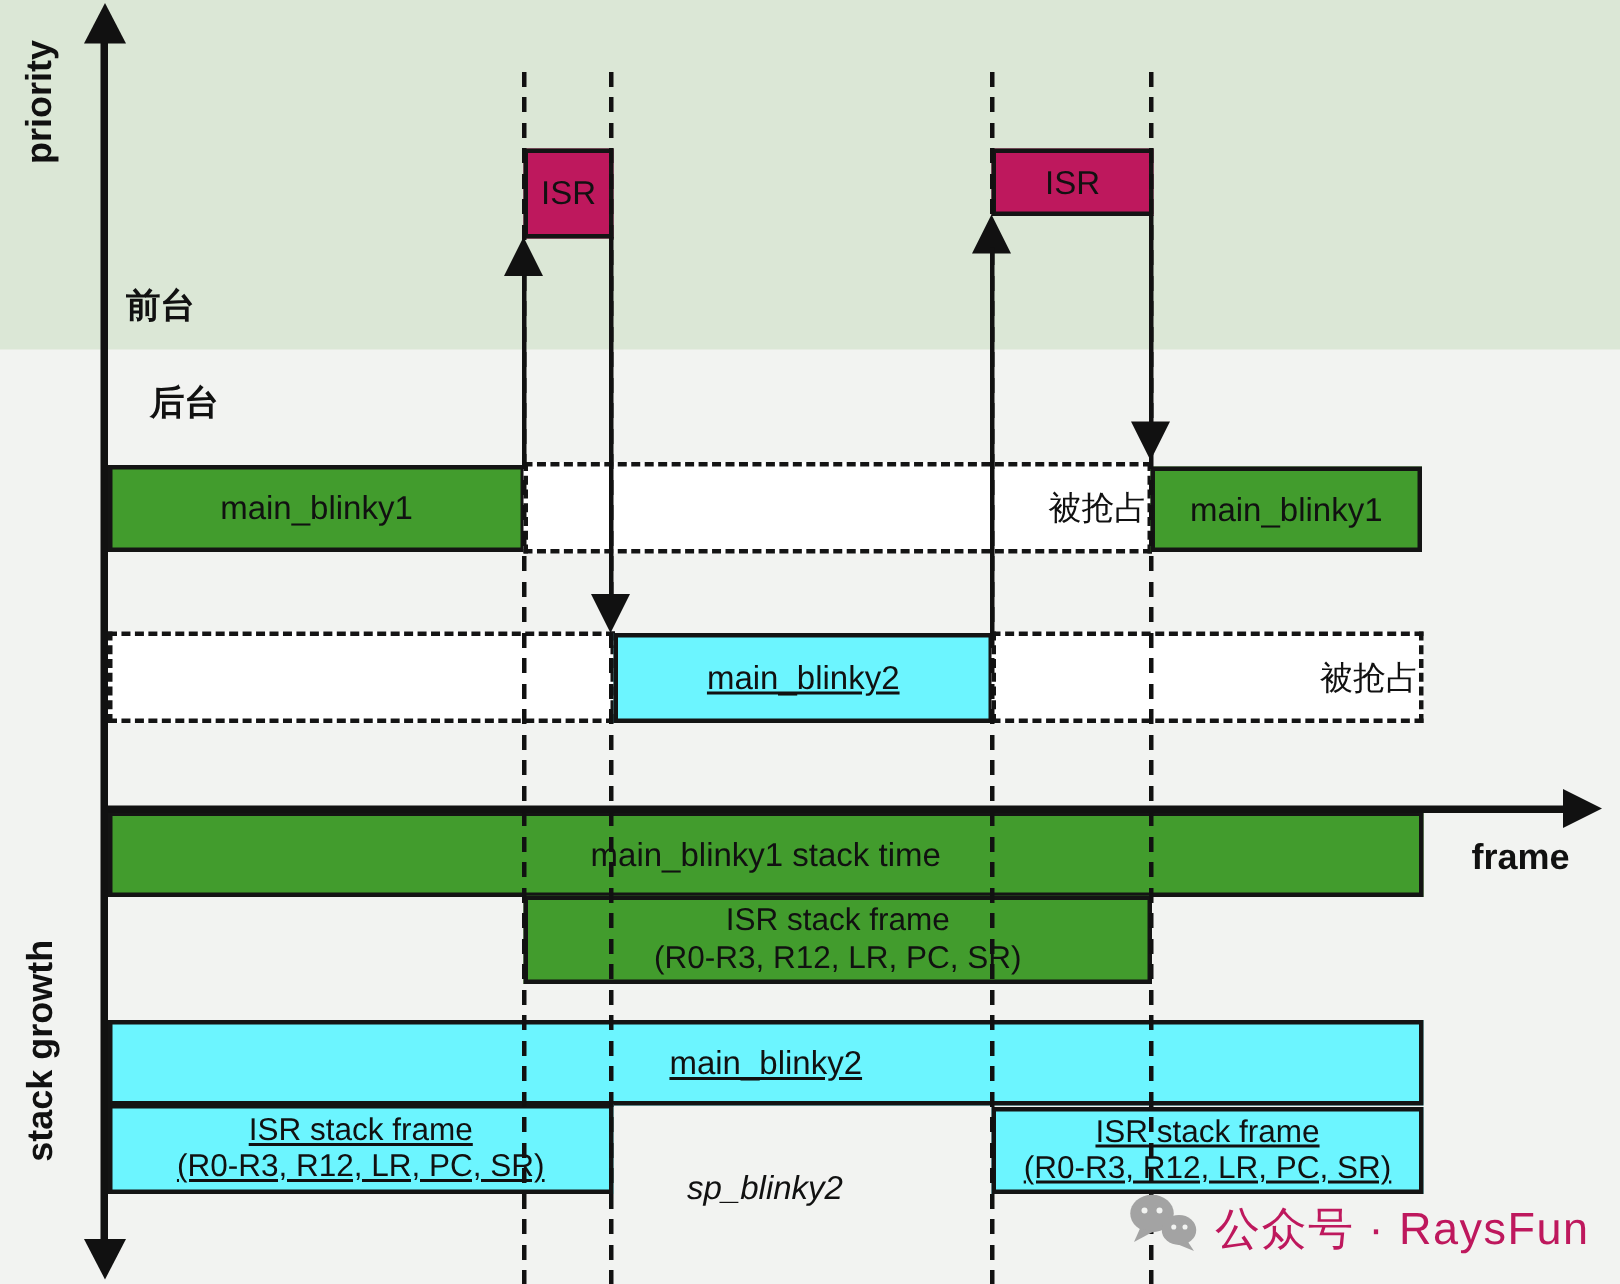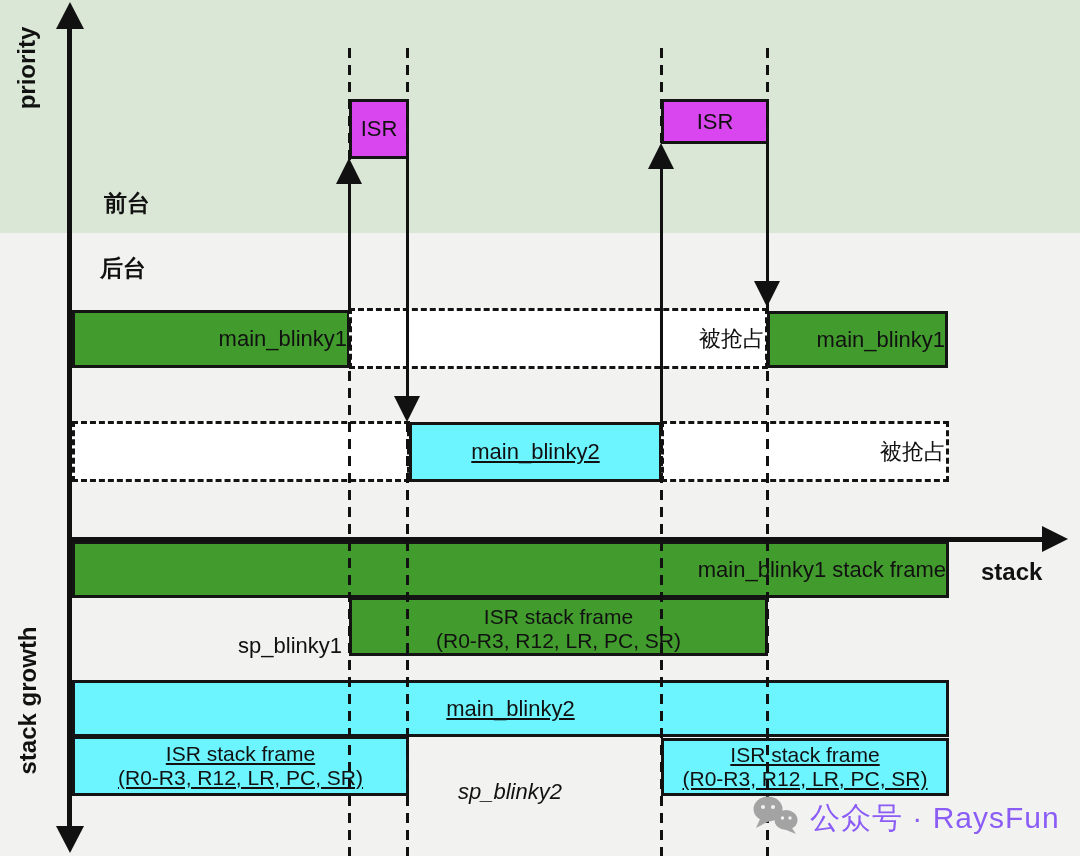--- a/index.html
+++ b/index.html
@@ -32,33 +32,33 @@
   .ah-up{border-bottom:26px solid #111;}
   .ah-down{border-top:26px solid #111;}
 
   
   .box{
     display:flex;align-items:center;justify-content:center;text-align:center;
     box-sizing:border-box;font-size:22px;line-height:1.15;z-index:1;
   }
   .solid{border:3px solid #141414;}
   .dashedbox{border:3px dashed #141414;background:#fff;justify-content:flex-end;}
-  .green{background:#429C2D;justify-content:flex-end;}
+  .green{background:#429C2D;}
   .cyan{background:#6CF5FF;text-decoration:underline;}
-  .yellow{background:#d946ef;}
+  .yellow{background:#be185d;}
   .twoline{flex-direction:column;font-size:21px;}
 
   
   .lbl{z-index:4;white-space:nowrap;}
   .rot{transform:rotate(-90deg);transform-origin:center center;}
   .axis-lbl{font-size:24px;font-weight:bold;}
   .band-lbl{font-size:23px;font-weight:bold;}
   .sp-lbl{font-size:22px;}
 
-  .watermark{z-index:4;display:flex;align-items:center;color:#8b5cf6;font-size:30px;letter-spacing:1px;}
+  .watermark{z-index:4;display:flex;align-items:center;color:#be185d;font-size:30px;letter-spacing:1px;}
   .wm-icon{margin-right:10px;}
 </style>
 </head>
 <body>
 
 <div class="canvas">
 
   <div class="abs band-top"></div>
 
   <div class="abs vdash vd1"></div>
@@ -67,23 +67,23 @@
   <div class="abs vdash vd4"></div>
 
   <div class="abs vaxis"></div>
   <div class="abs tri tri-up" style="left:56px;top:2px;"></div>
   <div class="abs tri tri-down" style="left:56px;top:826px;"></div>
   <div class="abs lbl axis-lbl rot" style="left:-18px;top:54px;width:90px;text-align:center;">priority</div>
   <div class="abs lbl axis-lbl rot" style="left:-45px;top:688px;width:145px;text-align:center;">stack growth</div>
 
   <div class="abs haxis"></div>
   <div class="abs tri tri-right" style="left:1042px;top:526px;"></div>
-  <div class="abs lbl axis-lbl" style="left:981px;top:558px;">stack</div>
+  <div class="abs lbl axis-lbl" style="left:981px;top:558px;">frame</div>
 
-  <div class="abs lbl band-lbl" style="left:104px;top:188px;">前台</div>
+  <div class="abs lbl band-lbl" style="left:84px;top:188px;">前台</div>
   <div class="abs lbl band-lbl" style="left:100px;top:253px;">后台</div>
 
   <div class="abs box solid yellow" style="left:349px;top:99px;width:60px;height:60px;">
     <span>ISR</span>
   </div>
   <div class="abs box solid yellow" style="left:661px;top:99px;width:108px;height:45px;">
     <span>ISR</span>
   </div>
 
   <div class="abs ah ah-up" style="left:336px;top:158px;"></div>
@@ -107,27 +107,26 @@
 
   <div class="abs box dashedbox" style="left:72px;top:421px;width:338px;height:61px;"></div>
   <div class="abs box solid cyan" style="left:409px;top:422px;width:253px;height:60px;">
     <span>main_blinky2</span>
   </div>
   <div class="abs box dashedbox" style="left:661px;top:421px;width:288px;height:61px;">
     <span>被抢占</span>
   </div>
 
   <div class="abs box solid green" style="left:72px;top:541px;width:877px;height:57px;">
-    <span>main_blinky1 stack frame</span>
+    <span>main_blinky1 stack time</span>
   </div>
   <div class="abs box solid green twoline" style="left:349px;top:597px;width:419px;height:59px;">
     <span>ISR stack frame</span>
     <span>(R0-R3, R12, LR, PC, SR)</span>
   </div>
-  <div class="abs lbl sp-lbl" style="left:190px;top:633px;width:152px;text-align:right;">sp_blinky1</div>
 
   <div class="abs box solid cyan" style="left:72px;top:680px;width:877px;height:57px;">
     <span>main_blinky2</span>
   </div>
   <div class="abs box solid cyan twoline" style="left:72px;top:736px;width:337px;height:60px;">
     <span>ISR stack frame</span>
     <span>(R0-R3, R12, LR, PC, SR)</span>
   </div>
   <div class="abs box solid cyan twoline" style="left:661px;top:738px;width:288px;height:58px;">
     <span>ISR stack frame</span>

